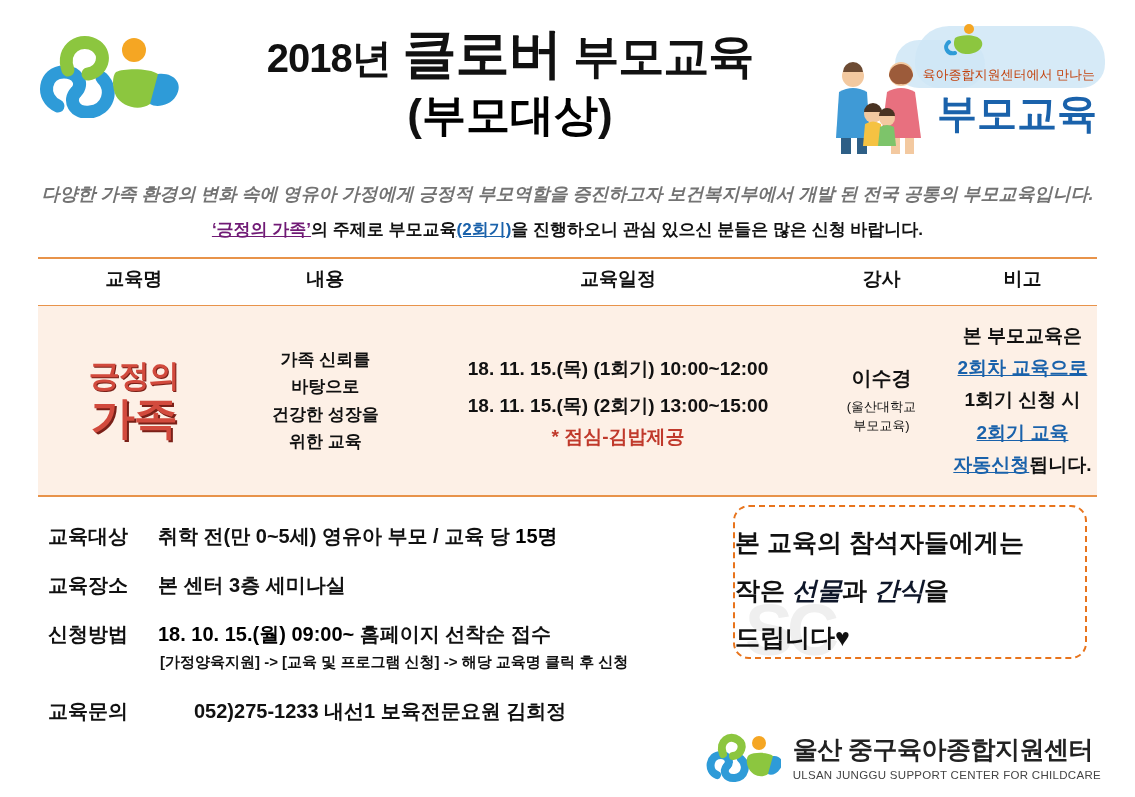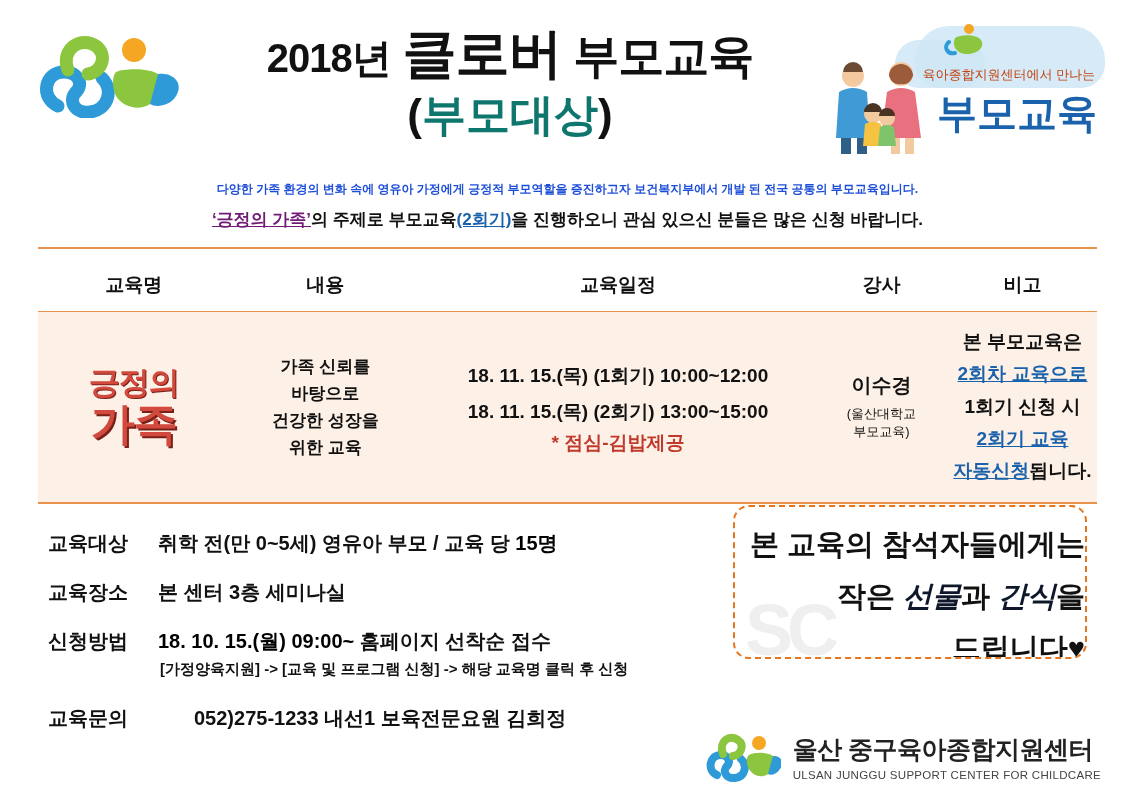--- a/index.html
+++ b/index.html
@@ -47,21 +47,21 @@
   }
   .title-line1 .big {
     font-size: 54px;
   }
   .title-line2 {
     font-size: 44px;
     font-weight: bold;
     margin-top: 2px;
   }
   .title-line2 .paren { color: #111111; }
-  .title-line2 .orange { color: #0f766e; }
+  .title-line2 .orange { color: #000000; }
 
   .badge {
     position: absolute;
     right: 30px;
     top: 18px;
     width: 280px;
     height: 140px;
   }
   .badge .cloud {
     position: absolute;
@@ -114,24 +114,25 @@
     width: 120px;
     height: 104px;
   }
 
   
   .intro {
     text-align: center;
     margin-top: 8px;
   }
   .intro .l1 {
-    font-size: 12px;
-    font-weight: bold;
-    color: #1d4ed8;
+    font-size: 18px;
+    font-weight: bold;
+    color: #737373;
     line-height: 1.6;
+    font-style: italic;
   }
   .intro .l2 {
     font-size: 17px;
     font-weight: bold;
     margin-top: 9px;
   }
   .intro .l2 .redu {
     color: #701a75;
     text-decoration: underline;
     margin-top: 10px;
@@ -148,21 +149,21 @@
     border-bottom: 2px solid #e8934a;
   }
   table.main {
     width: 100%;
     border-collapse: collapse;
     table-layout: fixed;
   }
   table.main thead th {
     font-size: 19px;
     font-weight: bold;
-    padding: 23px 0 13px 0;
+    padding: 7px 0 13px 0;
     border-bottom: 1px solid #e8934a;
     text-align: center;
   }
   table.main tbody td {
     background: #fdf0e6;
     text-align: center;
     vertical-align: middle;
     padding: 14px 4px;
   }
   .col-name { width: 180px; }
@@ -272,22 +273,22 @@
     position: absolute;
     left: 10px;
     bottom: -14px;
     font-size: 72px;
     color: #efefef;
     font-weight: bold;
     letter-spacing: -6px;
   }
   .giftbox .gline {
     position: relative;
-    text-align: right;
-    font-size: 29px;
+    text-align: left;
+    font-size: 25px;
     font-weight: bold;
     line-height: 1.1;
   }
   .giftbox .g1 { margin-top: 22px; }
   .giftbox .g2 { margin-top: 20px; }
   .giftbox .g3 { margin-top: 20px; }
   .giftbox .red { color: #0f172a; font-style: italic; }
 
   
   .footer {

